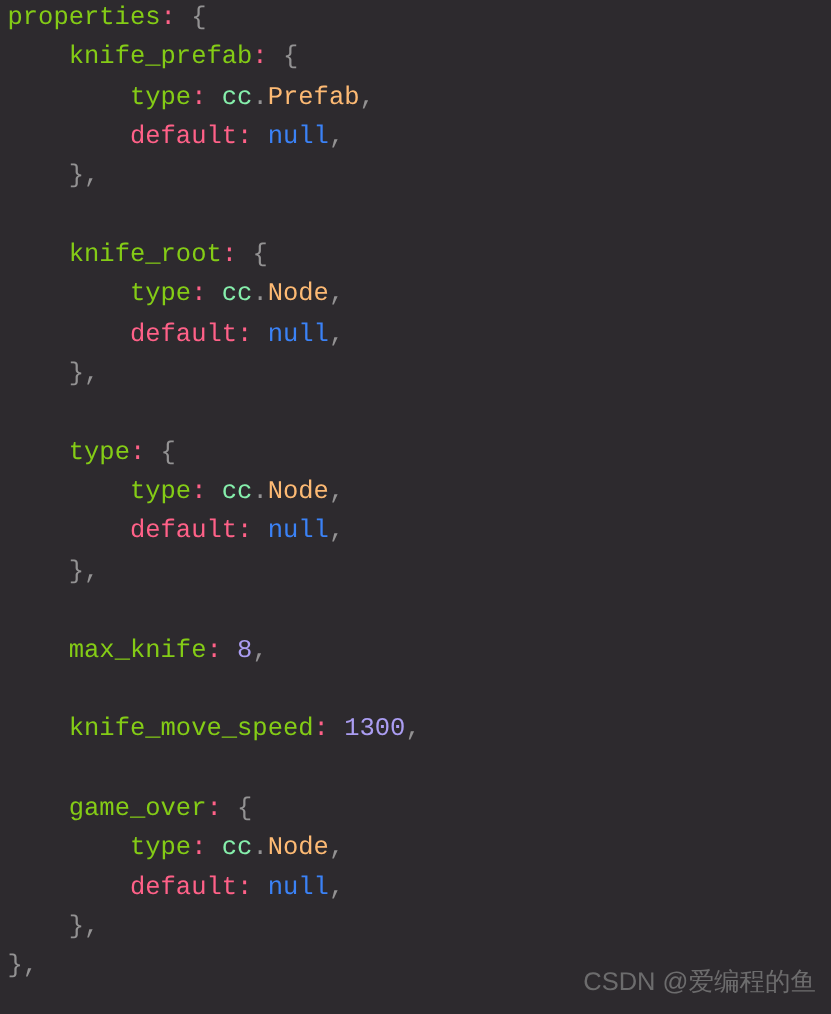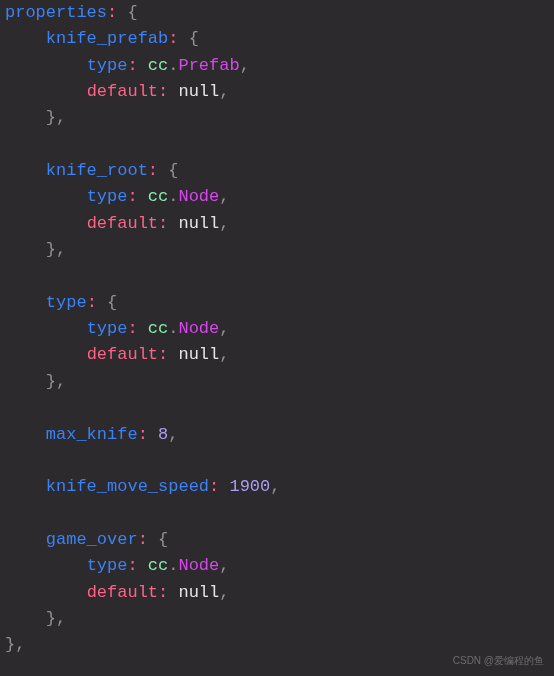--- a/index.html
+++ b/index.html
@@ -11,35 +11,35 @@
       color: #fcfcfa;
       width: 554px;
       height: 676px;
       overflow: hidden;
       position: relative;
     }
     .code-container {
       padding: 0 0 0 5px;
       white-space: pre;
     }
-    .c-ident { color: #3b82f6; }
+    .c-ident { color: #84cc16; }
     .c-op { color: #ff6188; }
     .c-brace { color: #939293; }
     .c-type { color: #86efac; }
     .c-dot { color: #939293; }
-    .c-prop { color: #d946ef; text-align: center; }
+    .c-prop { color: #fdba74; text-align: center; }
     .c-keyword { color: #ff6188; margin-top: 38px; }
-    .c-null { color: #e5e5e5; }
+    .c-null { color: #3b82f6; }
     .c-punct { color: #939293; }
     .c-number { color: #ab9df2; }
     .watermark {
       position: absolute;
       bottom: 8px;
       right: 10px;
-      font-size: 10px;
+      font-size: 17px;
       color: #888;
       font-family: sans-serif;
       opacity: 0.7;
     }
   </style>
 </head>
 <body>
 
 <div class="code-container"><span class="c-ident">properties</span><span class="c-op">:</span> <span class="c-brace">{</span>
     <span class="c-ident">knife_prefab</span><span class="c-op">:</span> <span class="c-brace">{</span>
@@ -52,21 +52,21 @@
         <span class="c-keyword">default</span><span class="c-op">:</span> <span class="c-null">null</span><span class="c-punct">,</span>
     <span class="c-brace">}</span><span class="c-punct">,</span>
 
     <span class="c-ident">type</span><span class="c-op">:</span> <span class="c-brace">{</span>
         <span class="c-ident">type</span><span class="c-op">:</span> <span class="c-type">cc</span><span class="c-dot">.</span><span class="c-prop">Node</span><span class="c-punct">,</span>
         <span class="c-keyword">default</span><span class="c-op">:</span> <span class="c-null">null</span><span class="c-punct">,</span>
     <span class="c-brace">}</span><span class="c-punct">,</span>
 
     <span class="c-ident">max_knife</span><span class="c-op">:</span> <span class="c-number">8</span><span class="c-punct">,</span>
 
-    <span class="c-ident">knife_move_speed</span><span class="c-op">:</span> <span class="c-number">1900</span><span class="c-punct">,</span>
+    <span class="c-ident">knife_move_speed</span><span class="c-op">:</span> <span class="c-number">1300</span><span class="c-punct">,</span>
 
     <span class="c-ident">game_over</span><span class="c-op">:</span> <span class="c-brace">{</span>
         <span class="c-ident">type</span><span class="c-op">:</span> <span class="c-type">cc</span><span class="c-dot">.</span><span class="c-prop">Node</span><span class="c-punct">,</span>
         <span class="c-keyword">default</span><span class="c-op">:</span> <span class="c-null">null</span><span class="c-punct">,</span>
     <span class="c-brace">}</span><span class="c-punct">,</span>
 <span class="c-brace">}</span><span class="c-punct">,</span></div>
 
 <div class="watermark">CSDN @爱编程的鱼</div>
 
 </body></html>

